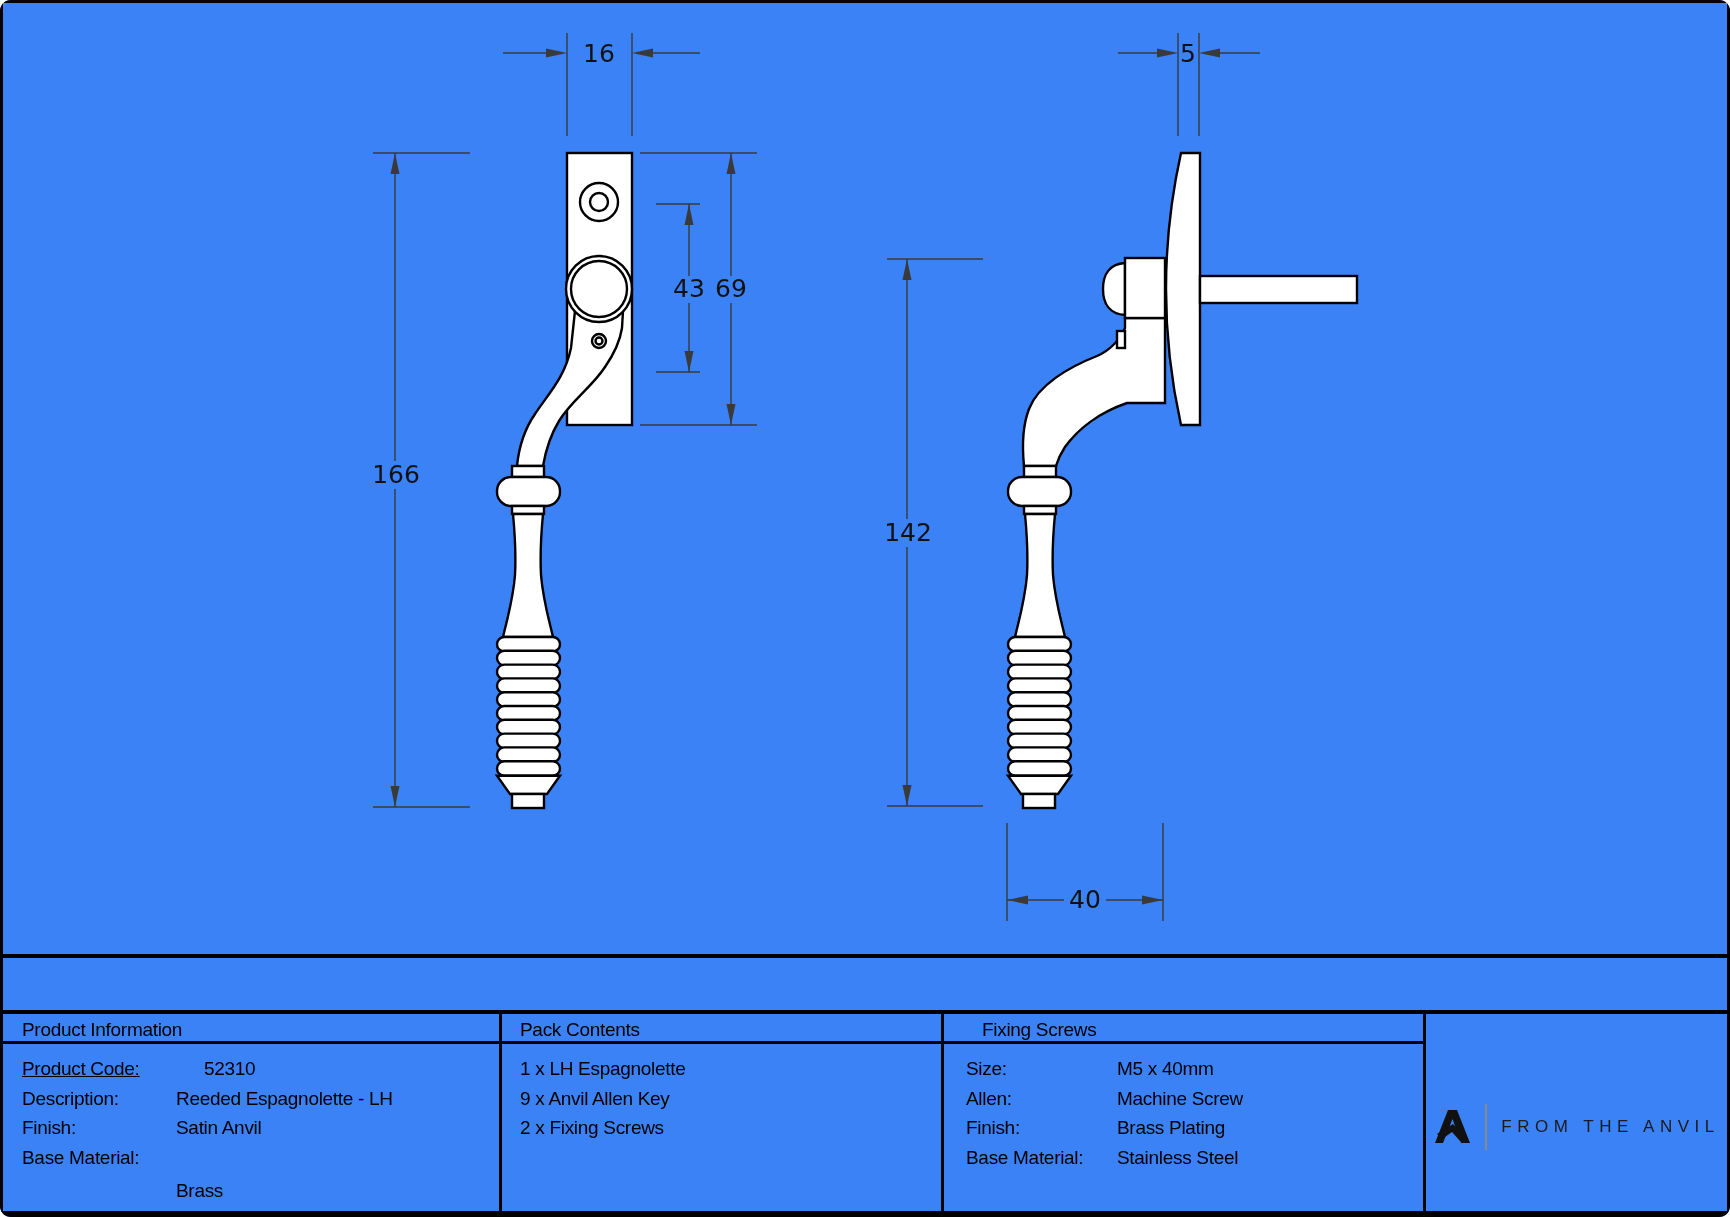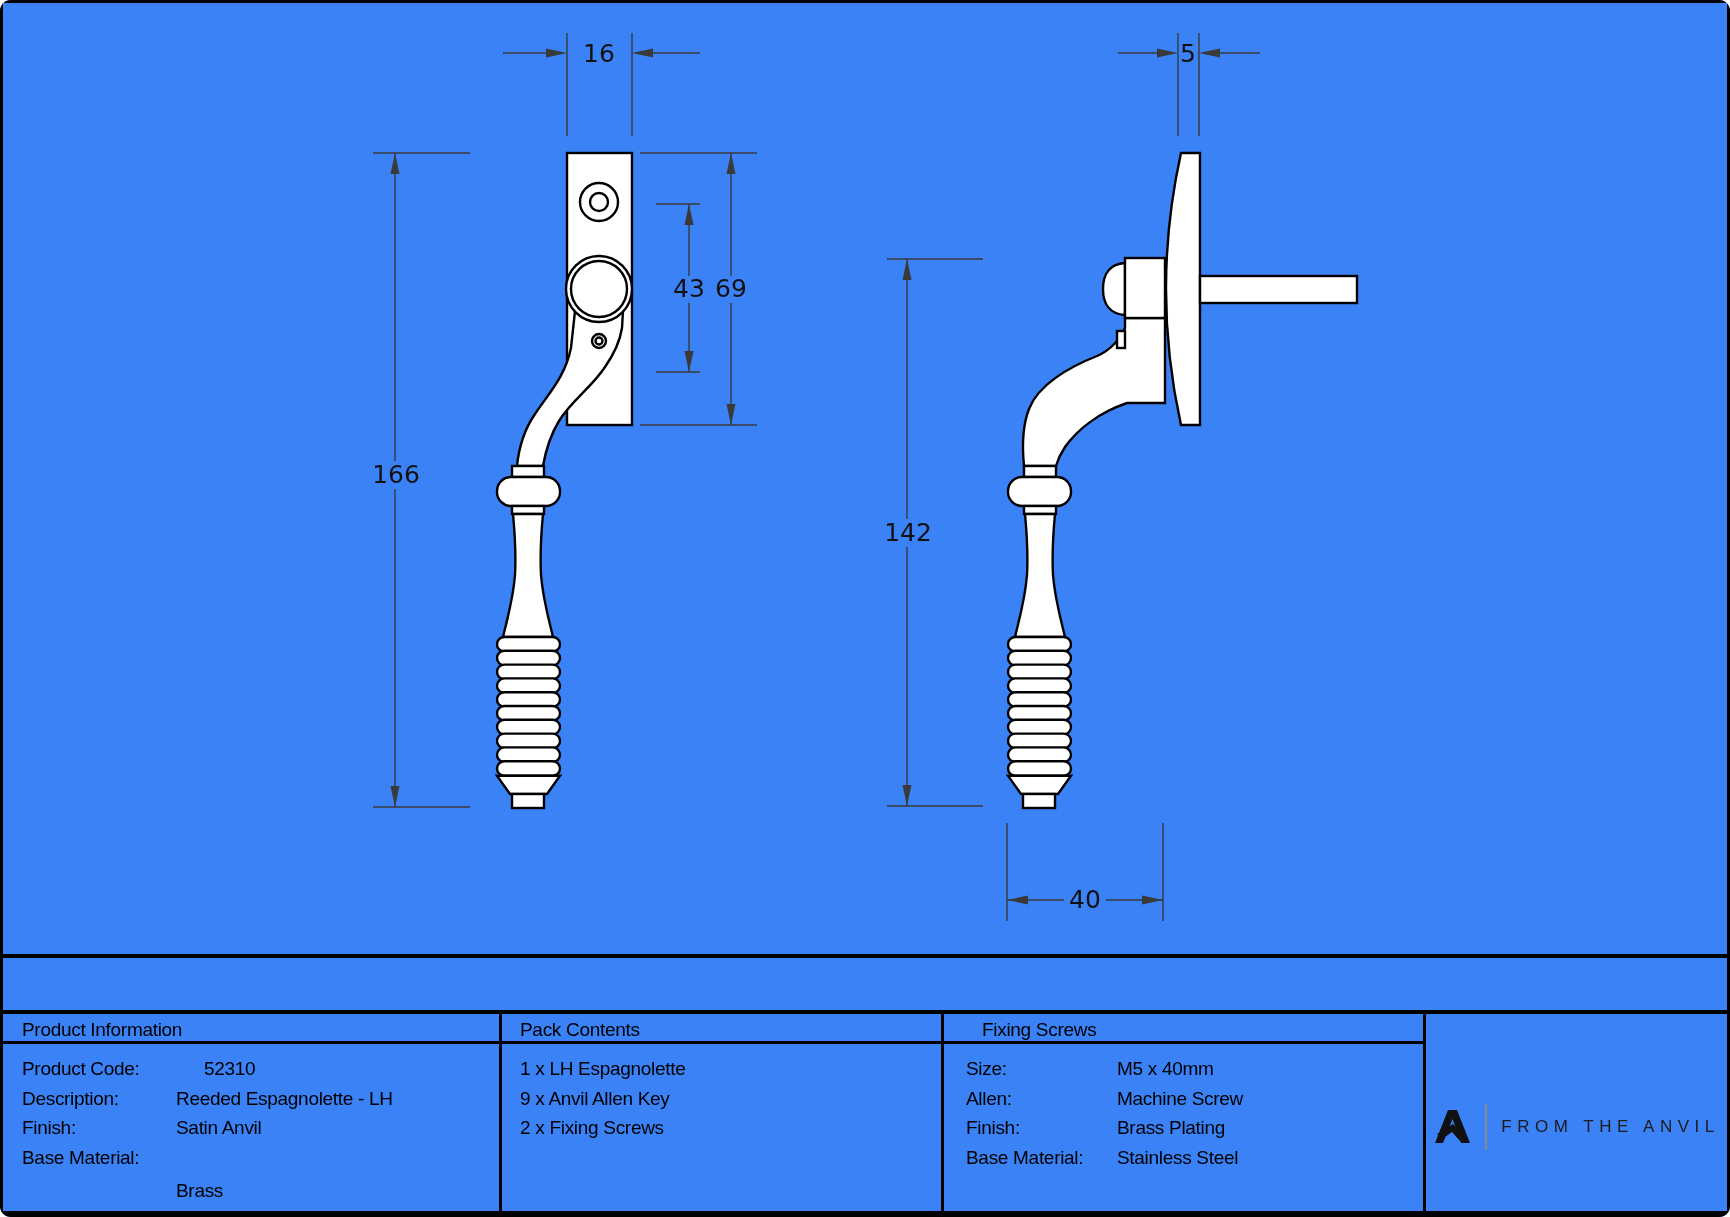--- a/index.html
+++ b/index.html
@@ -145,21 +145,21 @@
   <div class="hline" style="left:0;top:954px;width:1730px;height:4px;"></div>
   <div class="hline" style="left:0;top:1010px;width:1730px;height:4px;"></div>
 
   <div class="hline" style="left:0;top:1041px;width:1423px;height:3px;"></div>
   <div class="vline" style="left:499px;top:1010px;width:3px;height:205px;"></div>
   <div class="vline" style="left:941px;top:1010px;width:3px;height:205px;"></div>
   <div class="vline" style="left:1423px;top:1010px;width:3px;height:205px;"></div>
   <div class="hline" style="left:0;top:1211px;width:1730px;height:4px;"></div>
 
   <div class="txt" style="left:22px;top:1018px;">Product Information</div>
-  <div class="txt" style="left:22px;top:1057px;">Product Code:</div>
+  <div class="txt" style="left:22px;top:1057px;text-decoration:underline;">Product Code:</div>
   <div class="txt" style="left:176px;top:1057px;margin-left:28px;">52310</div>
   <div class="txt" style="left:22px;top:1087px;">Description:</div>
   <div class="txt" style="left:176px;top:1087px;">Reeded Espagnolette - LH</div>
   <div class="txt" style="left:22px;top:1116px;">Finish:</div>
   <div class="txt" style="left:176px;top:1116px;">Satin Anvil</div>
   <div class="txt" style="left:22px;top:1146px;">Base Material:</div>
   <div class="txt" style="left:176px;top:1146px;margin-top:33px;">Brass</div>
 
   <div class="txt" style="left:520px;top:1018px;">Pack Contents</div>
   <div class="txt" style="left:520px;top:1057px;">1 x LH Espagnolette</div>

